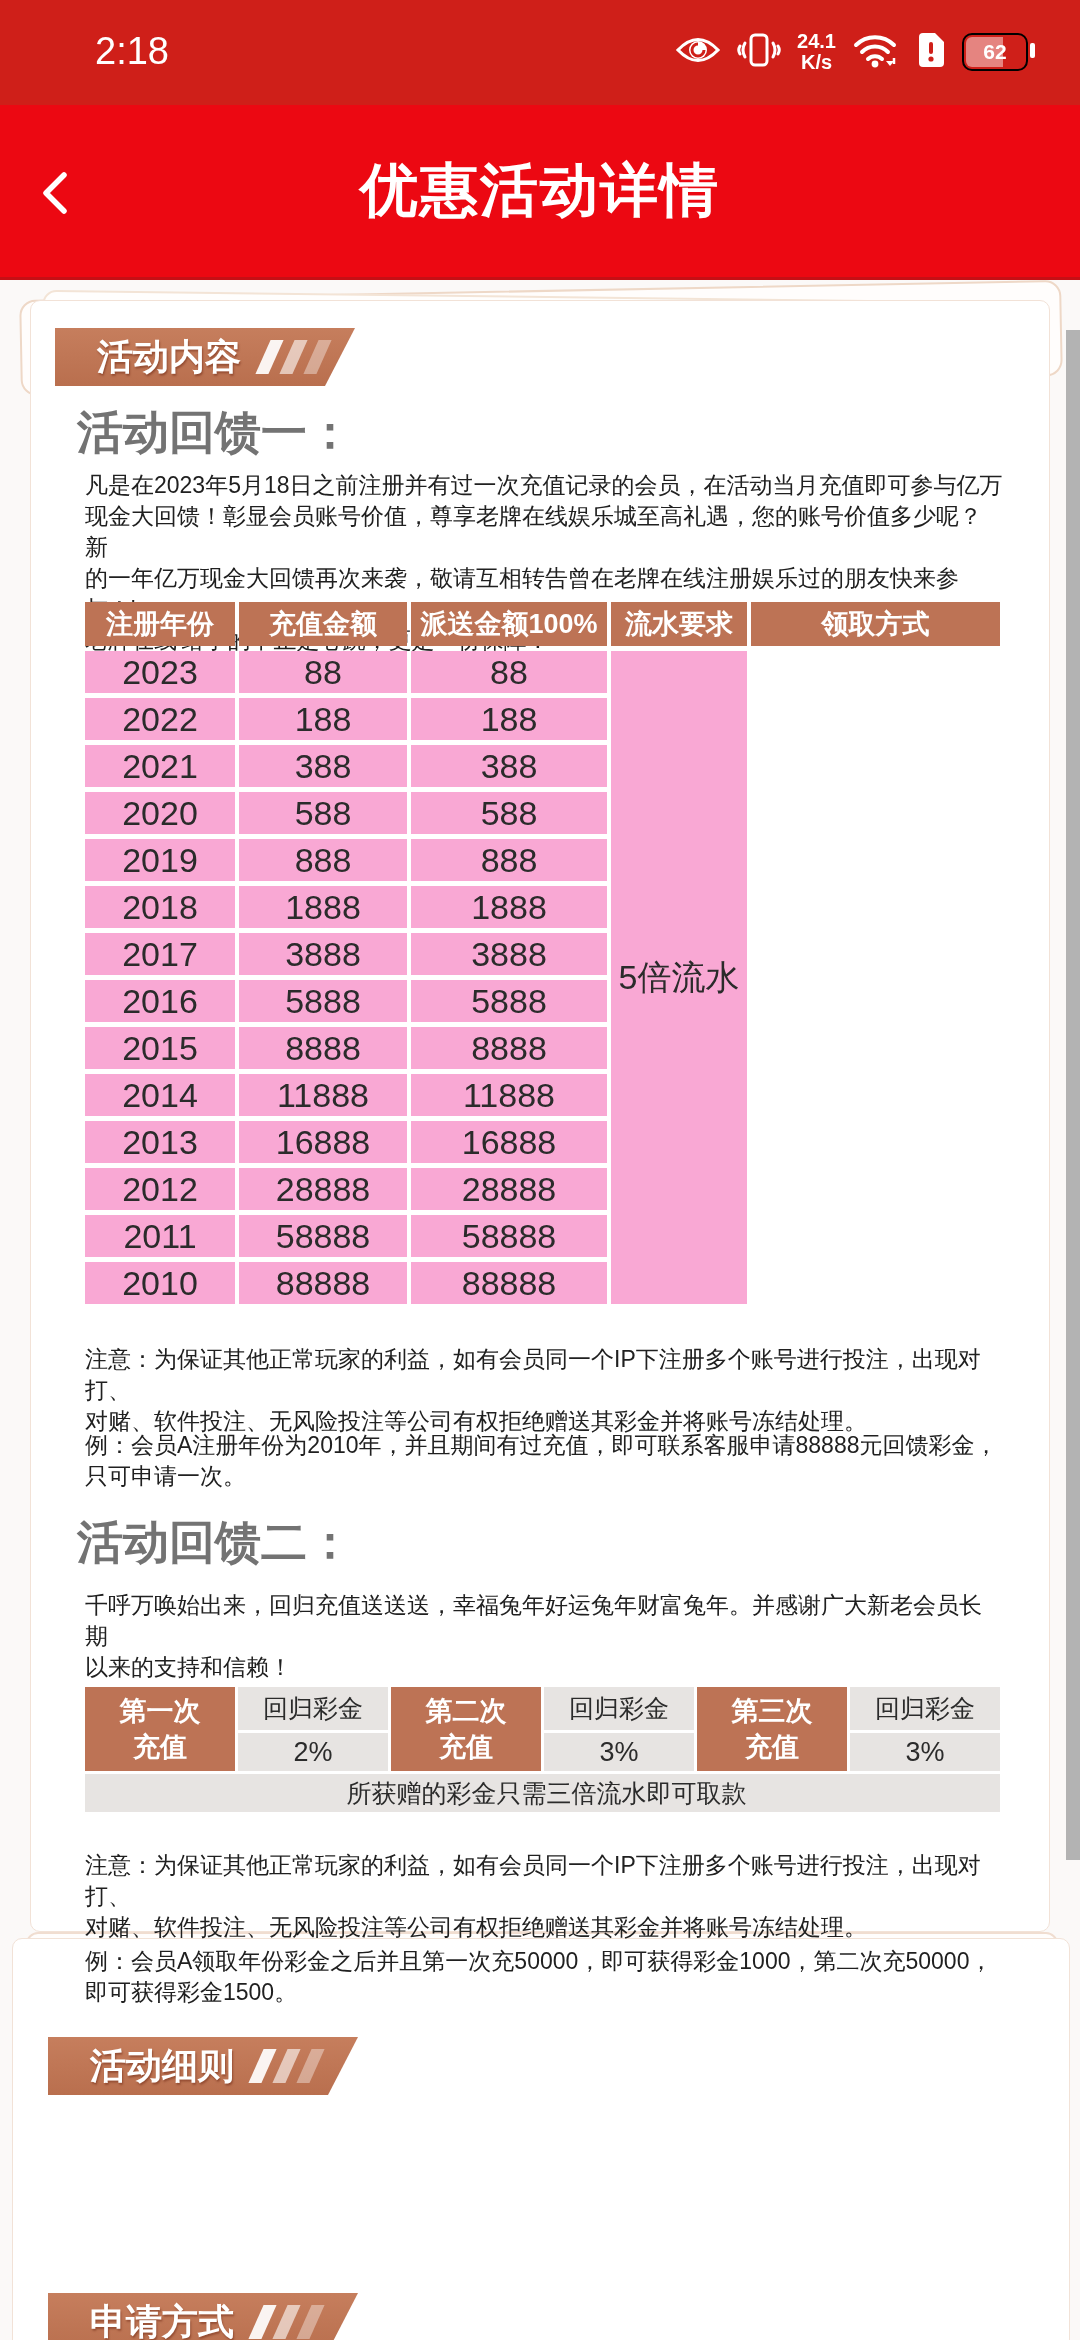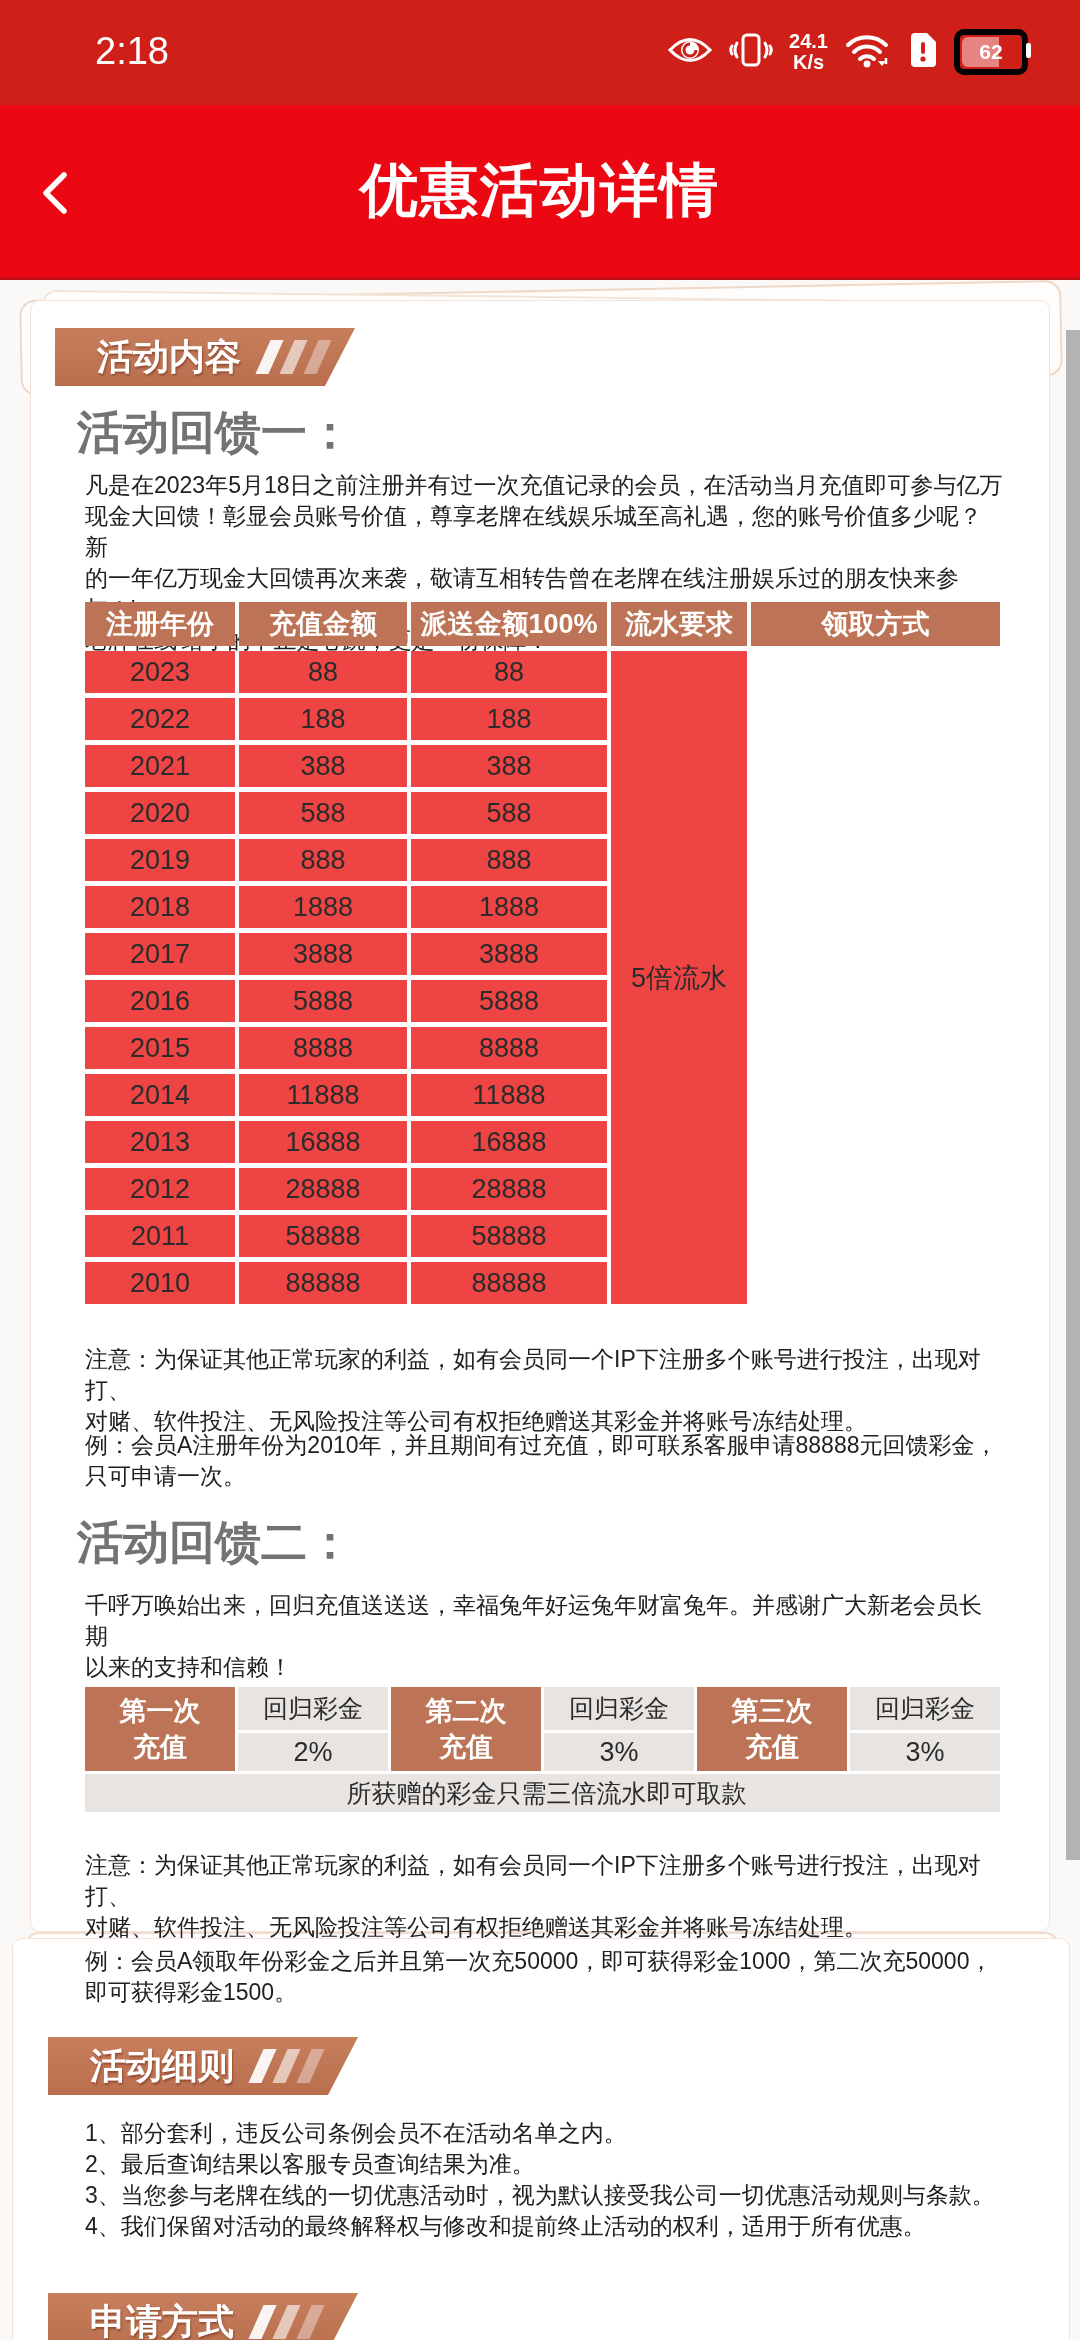--- a/index.html
+++ b/index.html
@@ -3,21 +3,21 @@
 <meta charset="utf-8">
 <style>
   html,body{margin:0;padding:0;background:#ffffff;font-family:"Liberation Sans","DejaVu Sans",sans-serif;}
   .screen{position:relative;width:1080px;height:2340px;background:#fbf9f8;overflow:hidden;}
 
   
   .statusbar{position:absolute;top:0;left:0;width:1080px;height:105px;background:#cf1f19;z-index:10;}
   .sb-time{position:absolute;left:95px;top:30px;color:#fff;font-size:38px;font-weight:500;}
   .sb-icons{position:absolute;right:52px;top:22px;height:60px;display:flex;align-items:center;gap:16px;}
   .sb-speed{color:#fff;font-size:20px;line-height:21px;text-align:center;font-weight:bold;}
-  .battery{position:relative;width:62px;height:34px;border:6px solid #000000;border-radius:10px;display:flex;align-items:center;justify-content:center;}
+  .battery{position:relative;width:62px;height:34px;border:2px solid #000000;border-radius:10px;display:flex;align-items:center;justify-content:center;}
   .battery .fill{position:absolute;left:2px;top:2px;bottom:2px;width:60%;background:rgba(255,255,255,.45);border-radius:6px 0 0 6px;}
   .battery .pct{position:relative;color:#fff;font-size:21px;font-weight:bold;z-index:1;}
   .battery .cap{position:absolute;right:-9px;top:8px;width:5px;height:15px;background:#fff;border-radius:2px;}
 
   
   .appbar{position:absolute;top:105px;left:0;width:1080px;height:172px;background:#ec0812;border-bottom:3px solid #c60f15;z-index:10;}
   .appbar-title{position:absolute;left:0;right:0;top:0;height:172px;display:flex;align-items:center;justify-content:center;color:#fff;font-size:58px;font-weight:bold;letter-spacing:2px;}
   .back-btn{position:absolute;left:34px;top:62px;width:48px;height:52px;cursor:pointer;}
 
   
@@ -36,21 +36,21 @@
 
   
   .sub-head{position:absolute;left:77px;font-size:46px;font-weight:bold;color:#737373;z-index:3;}
   .para{position:absolute;left:85px;width:918px;font-size:23px;line-height:31px;color:#202020;white-space:pre-line;z-index:3;}
   .rules{position:absolute;left:85px;width:940px;z-index:3;}
   .rules div{font-size:23px;line-height:31px;color:#202020;}
 
   
   #t1{position:absolute;left:85px;top:602px;width:915px;display:grid;grid-template-columns:150px 168px 196px 136px 1fr;grid-template-rows:44px repeat(14,42px);gap:5px 4px;z-index:3;}
   .th-cell{background:#bd7355;color:#fff;font-weight:bold;font-size:27px;display:flex;align-items:center;justify-content:center;}
-  .td-cell{background:#ef4444;color:#2b2b2b;font-size:27px;display:flex;align-items:center;justify-content:center;}
+  .td-cell{background:#f9a8d4;color:#2b2b2b;font-size:34px;display:flex;align-items:center;justify-content:center;}
   .merged{white-space:pre-line;text-align:center;}
   .claim-cell{line-height:62px;}
 
   
   #t2{position:absolute;left:85px;top:1687px;width:915px;display:grid;grid-template-columns:repeat(6,1fr);grid-template-rows:43px 38px 38px;gap:3px;z-index:3;}
   .brown-cell{grid-row:1/span 2;background:#bd7355;color:#fff;font-weight:bold;font-size:27px;display:flex;align-items:center;justify-content:center;text-align:center;white-space:pre-line;line-height:36px;}
   .bonus-label{background:#e7e4e2;color:#2b2b2b;font-size:25px;display:flex;align-items:center;justify-content:center;}
   .bonus-value{background:#e7e4e2;color:#2b2b2b;font-size:27px;display:flex;align-items:center;justify-content:center;}
   .t2-footer{grid-column:1/span 6;background:#e7e4e2;color:#2b2b2b;font-size:25px;display:flex;align-items:center;justify-content:center;}
 
@@ -223,26 +223,20 @@
 
   <div class="badge" style="left:48px;top:2037px;width:310px;">
     <span class="badge-label">活动细则</span>
     <span class="slashes">
       <span class="slash s1"></span>
         <span class="slash s2"></span>
         <span class="slash s3"></span>
     </span>
   </div>
 
-  <div class="rules" style="top:2118px;position:absolute;">
-    <div>1、部分套利，违反公司条例会员不在活动名单之内。</div>
-    <div>2、最后查询结果以客服专员查询结果为准。</div>
-    <div>3、当您参与老牌在线的一切优惠活动时，视为默认接受我公司一切优惠活动规则与条款。</div>
-    <div>4、我们保留对活动的最终解释权与修改和提前终止活动的权利，适用于所有优惠。</div>
-  </div>
 
   <div class="badge" style="left:48px;top:2293px;width:310px;">
     <span class="badge-label">申请方式</span>
     <span class="slashes">
       <span class="slash s1"></span>
         <span class="slash s2"></span>
         <span class="slash s3"></span>
     </span>
   </div>
 

